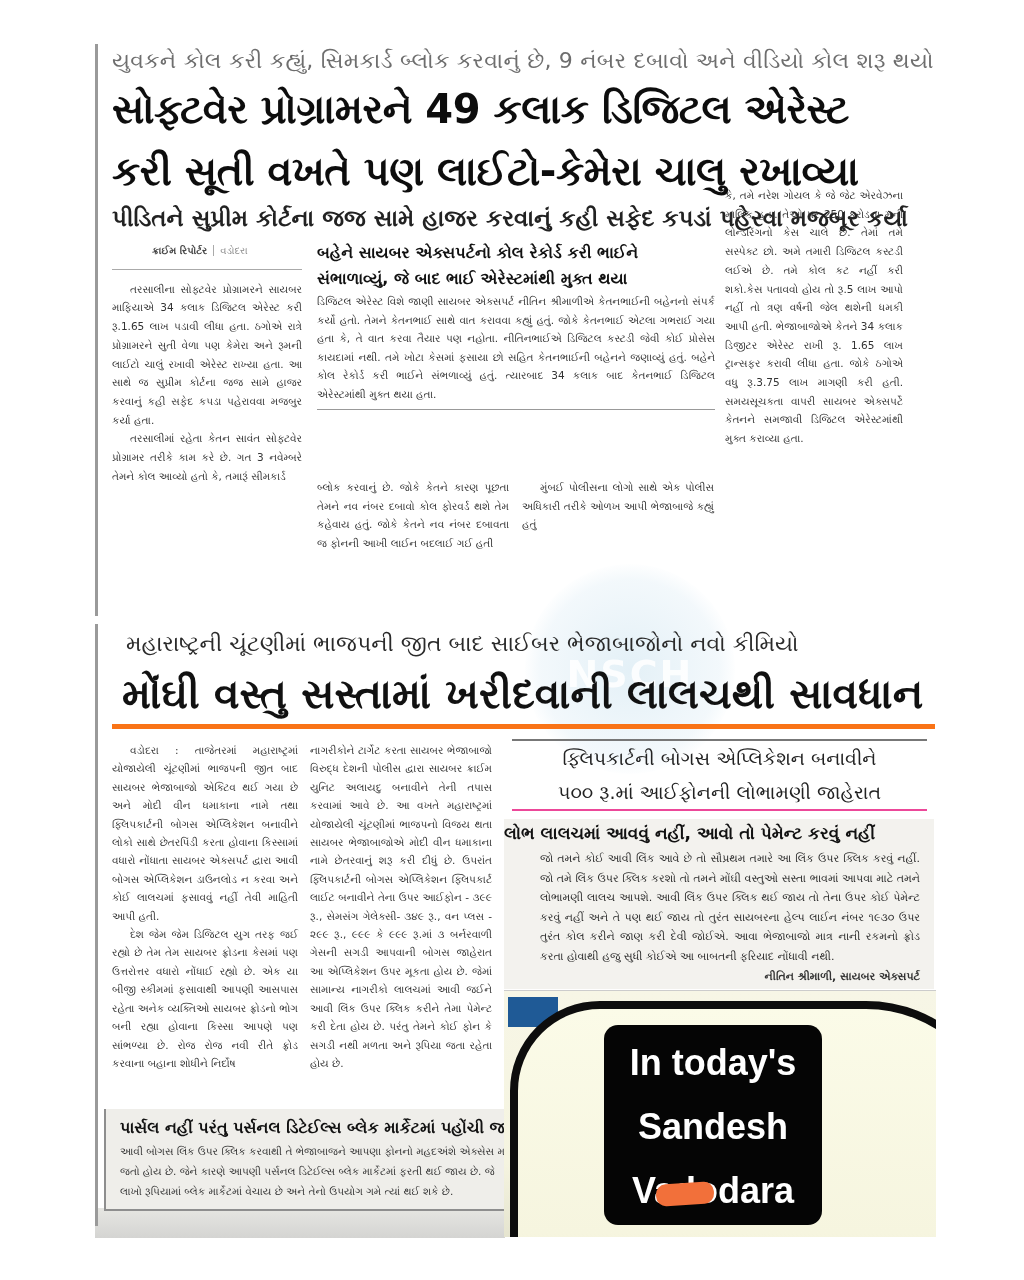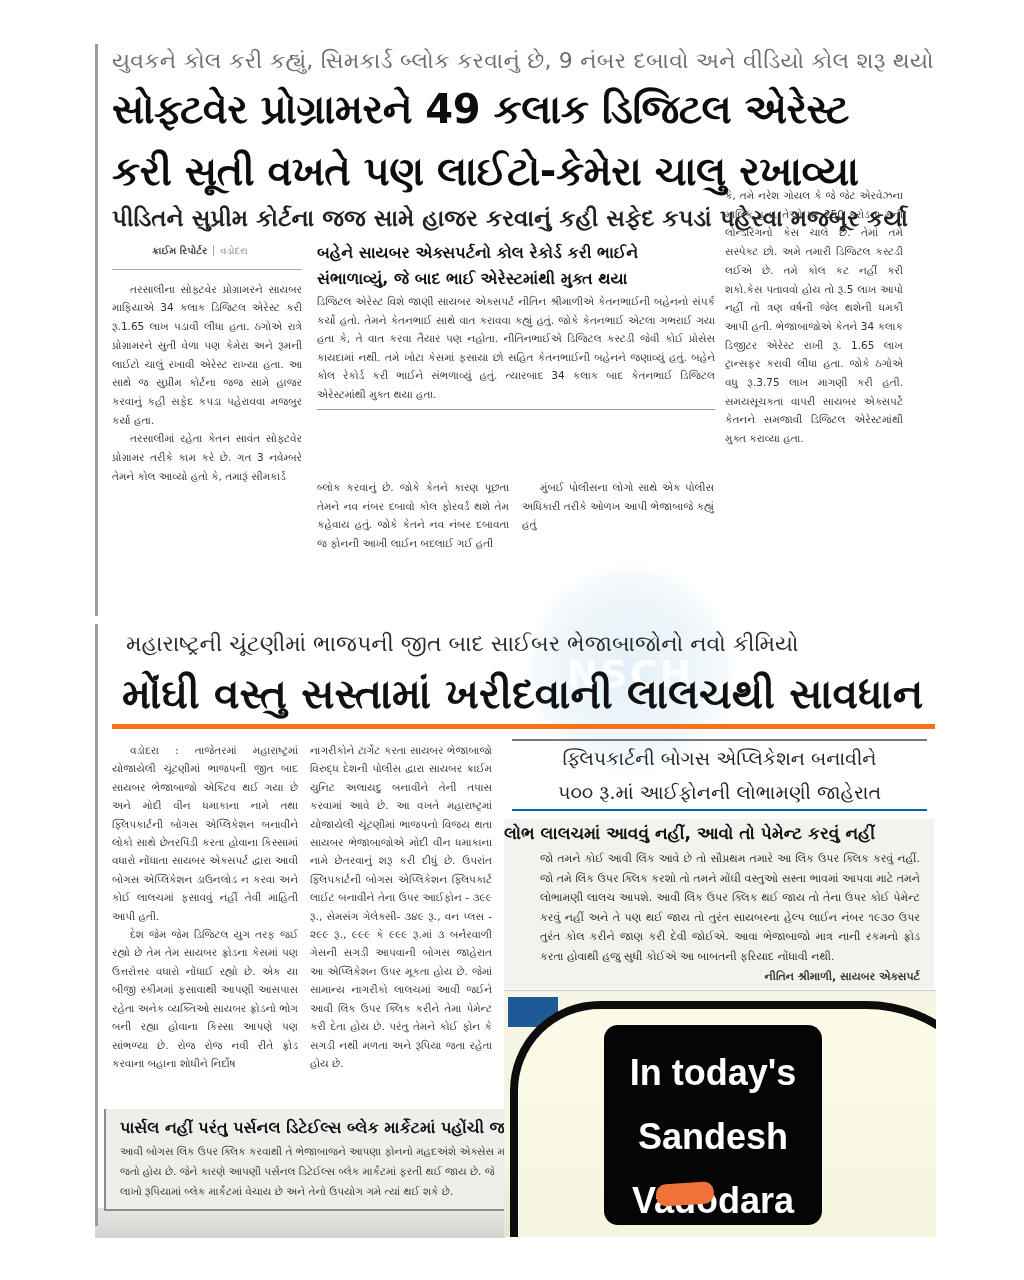--- a/index.html
+++ b/index.html
@@ -73,21 +73,21 @@
     z-index: 1;
   }
   .kicker2 { font-size: 22px; color: #2a2a2a; line-height: 40px; white-space: nowrap; padding-left: 14px; }
   .head2 { font-size: 41px; font-weight: bold; color: #111; line-height: 60px; white-space: nowrap; padding-left: 10px; border-bottom: 5px solid #f97316; }
   .cols2 { position: relative; height: 500px; margin-top: 4px; }
   .c2 { position: absolute; top: 8px; font-size: 10.5px; line-height: 18.4px; color: #333; text-align: justify; }
   .c2 p { margin: 0; text-indent: 18px; }
   .side-title {
     position: absolute; left: 400px; top: 6px; width: 415px;
     font-size: 19px; color: #222; line-height: 34px; text-align: center;
-    border-top: 2px solid #777; border-bottom: 2px solid #0369a1;
+    border-top: 2px solid #777; border-bottom: 2px solid #ec4899;
   }
   .tip-box {
     position: absolute; left: 392px; top: 86px; width: 430px;
     background: #f3f2ee;
   }
   .tip-title { font-size: 17px; font-weight: bold; color: #111; line-height: 28px; white-space: nowrap; }
   .tip-body { font-size: 11px; line-height: 19.5px; color: #2b2b2b; padding: 2px 14px 4px 36px; text-align: justify; }
   .tip-sign { text-align: right; font-size: 11px; font-weight: bold; color: #333; padding: 0 14px 6px 0; }
   .parcel-box {
     position: absolute; left: -8px; top: 376px; width: 398px;
@@ -113,21 +113,21 @@
     position: absolute; left: 6px; top: 10px; width: 480px; height: 300px;
     border: 8px solid #0d0d0d; border-radius: 90px 140px 0 0;
     background: linear-gradient(180deg, #fbfbe8 0%, #f6f5df 75%, #e3e2cc 100%);
   }
   .promo-badge {
     position: absolute; left: 100px; top: 34px; width: 218px; height: 200px;
     background: #050505; border-radius: 14px;
     color: #fff; text-align: center;
     font-family: "Liberation Sans", sans-serif; font-weight: bold;
     font-size: 36px; line-height: 64px;
-    padding-top: 16px; box-sizing: border-box;
+    padding-top: 6px; box-sizing: border-box;
     z-index: 4;
   }
   .promo-badge div { white-space: nowrap; }
   .redact {
     position: absolute; left: 52px; top: 158px; width: 58px; height: 22px;
     background: #f2703a; border-radius: 10px; transform: rotate(-4deg);
   }
   .gray-band {
     position: absolute; left: 95px; top: 1208px; width: 410px; height: 30px;
     background: linear-gradient(180deg, #e6e6e2 0%, #d4d4d2 100%);

